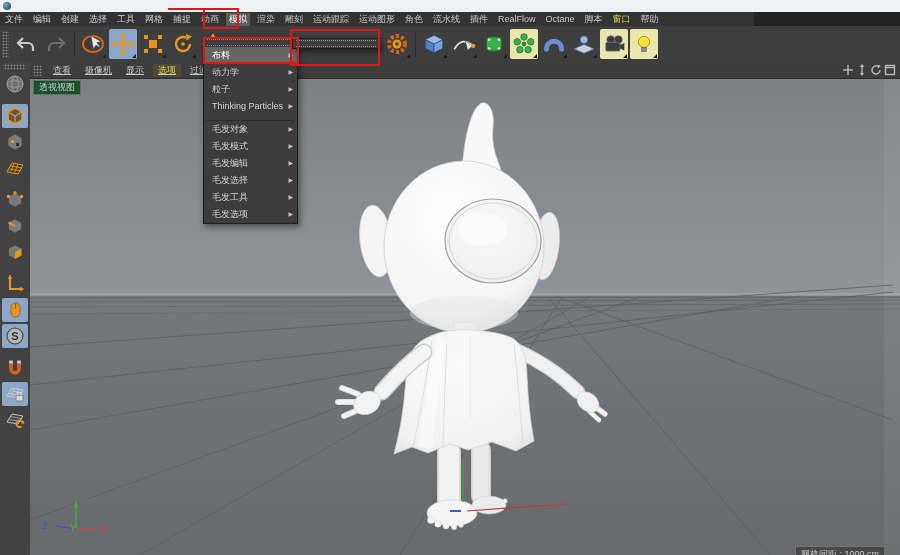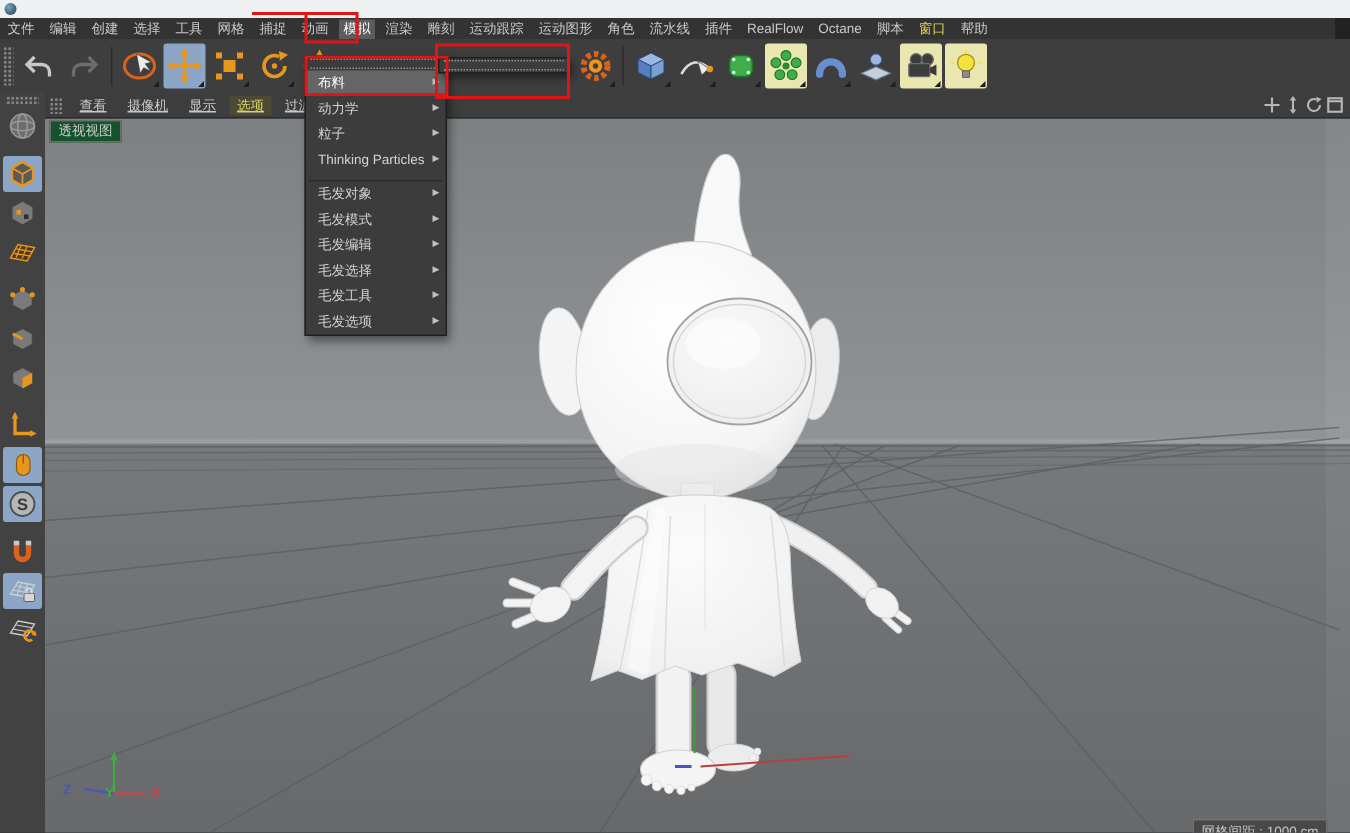--- a/index.html
+++ b/index.html
@@ -5,21 +5,21 @@
   html,body{margin:0;padding:0;background:#222;}
   #app{position:relative;width:900px;height:555px;overflow:hidden;
        font-family:"Liberation Sans","DejaVu Sans",sans-serif;
        -webkit-font-smoothing:antialiased;cursor:default;}
   
   .titlebar{position:absolute;left:0;top:0;width:900px;height:12px;background:#eef0f1;
             display:flex;align-items:center;font-size:9px;color:#222;}
   .app-ico{width:8px;height:8px;border-radius:50%;background:radial-gradient(circle at 35% 35%,#7ab,#235);
            margin:0 4px 0 3px;flex:0 0 auto;}
   
-  .menubar{position:absolute;left:0;top:12px;width:890px;height:14px;background:#333333;
+  .menubar{position:absolute;left:0;top:12px;width:754px;height:14px;background:#333333;
            display:flex;align-items:center;font-size:9px;color:#c9c9c9;}
   .menubar .mb-item{padding:0 3px;margin:0 2px;line-height:13px;white-space:nowrap;}
   .menubar .mb-item.active{background:#5c5c5c;color:#fff;}
   .menubar .mb-item.accent{color:#d8d25a;}
   
   .toolbar{position:absolute;left:0;top:26px;width:900px;height:36px;background:#3e3e3e;
            border-bottom:1px solid #262626;display:flex;align-items:center;}
   .dots{background-image:radial-gradient(circle,#878787 0.8px,transparent 1.1px);background-size:3px 3px;}
   .tb-handle{width:7px;height:26px;margin:0 2px;}
   .tool-btn{position:relative;width:28px;height:30px;margin:0 1px;border-radius:2px;

